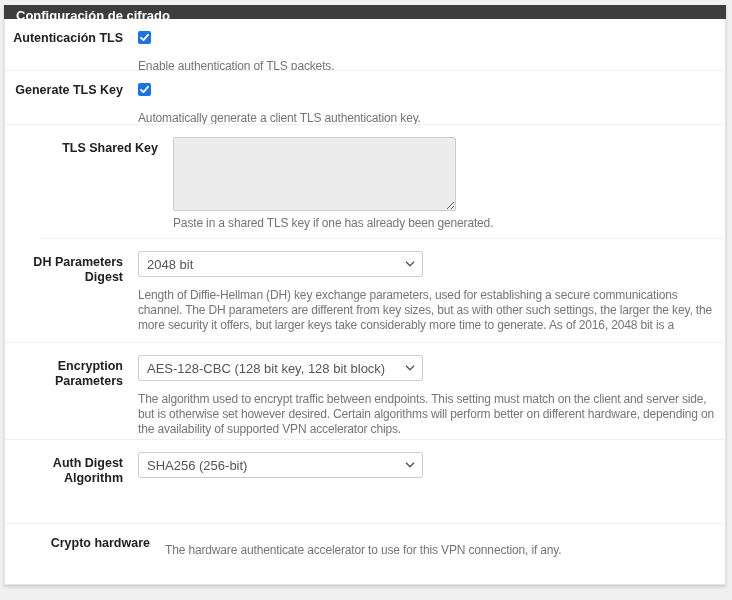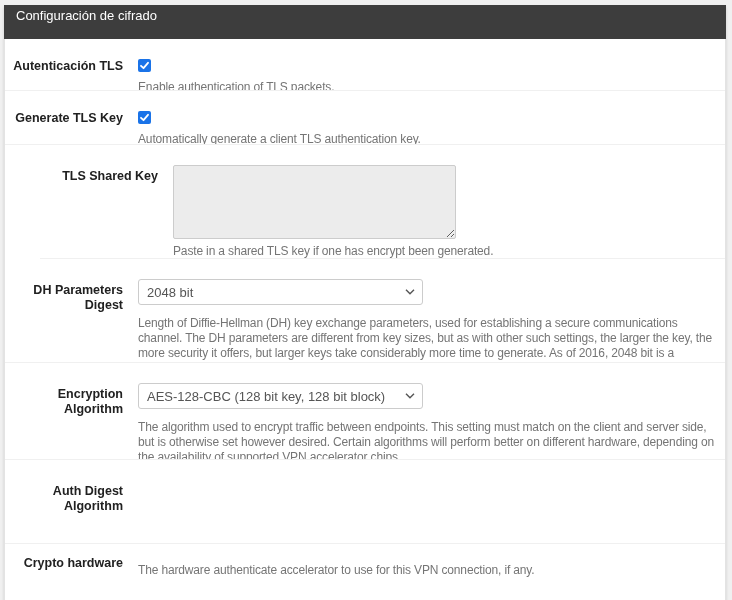--- a/index.html
+++ b/index.html
@@ -11,43 +11,43 @@
   .panel {
     position: absolute;
     left: 4px; top: 5px;
     width: 722px;
     background: #ffffff;
     border: 1px solid #e3e3e3;
     border-top: none;
     box-shadow: 0 2px 3px rgba(0,0,0,0.14);
   }
   .panel-header {
-    height: 34px;
+    height: 14px;
     line-height: 22px;
     background: #3d3d3d;
     color: #ffffff;
     font-size: 13px;
-    font-weight: normal;
+    font-weight: bold;
     padding-left: 12px;
     margin: 0 -1px;
   }
   .row {
     display: flex;
     border-bottom: 1px solid #f0f0f0;
-    padding-top: 20px;
+    padding-top: 12px;
     overflow: hidden;
   }
   .row:last-child { border-bottom: none; }
   .h52  { height: 52px; }
   .h54  { height: 54px; justify-content: space-between; }
   .h114 { height: 114px; margin-left: 35px; }
   .h104 { height: 104px; }
   .h97  { height: 97px; }
-  .h84  { height: 84px; flex-direction: column; }
-  .h60  { height: 60px; padding-top: 8px; }
+  .h84  { height: 84px; }
+  .h60  { height: 60px; padding-top: 8px; padding-left: 27px; }
   .label {
     width: 118px;
     flex: 0 0 118px;
     text-align: right;
     font-size: 12.5px;
     font-weight: bold;
     color: #212121;
     line-height: 15px;
   }
   .r-select .label, .r-textarea .label { padding-top: 4px; }
@@ -56,21 +56,21 @@
     margin-left: 15px;
     padding-right: 6px;
   }
   .help {
     font-size: 12px;
     letter-spacing: -0.15px;
     color: #757575;
     line-height: 15px;
     overflow: hidden;
   }
-  .gap3  { margin-top: 3px; }
+  .gap3  { margin-top: 10px; }
   .gap5  { margin-top: 5px; }
   .gap11 { margin-top: 11px; }
   .lines1 { max-height: 16px; }
   .lines2 { max-height: 31px; }
   .lines3 { max-height: 46px; }
   .checkbox {
     display: inline-block;
     width: 13px; height: 13px;
     background: #1a73e8;
     border-radius: 2px;
@@ -138,39 +138,39 @@
             <path d="M3 6.8 L5.5 9.2 L10 3.8" stroke="#fff" stroke-width="1.8" fill="none" stroke-linecap="round" stroke-linejoin="round"></path>
           </svg></span>
       <div class="help gap3 lines1">Automatically generate a client TLS authentication key.</div>
     </div>
   </div>
 
   <div class="row h114 r-textarea">
     <div class="label">TLS Shared Key</div>
     <div class="ctrl">
       <textarea class="tls-key" style=""></textarea>
-      <div class="help gap5 lines1">Paste in a shared TLS key if one has encrypt been generated.</div>
+      <div class="help gap5 lines1">Paste in a shared TLS key if one has already been generated.</div>
     </div>
   </div>
 
   <div class="row h104 r-select">
     <div class="label">DH Parameters Digest</div>
     <div class="ctrl">
       <div class="selwrap">
         <select><option>2048 bit</option></select>
         <svg class="chev" viewBox="0 0 10 6">
             <path d="M1 0.8 L5 4.8 L9 0.8" fill="none" stroke="#555" stroke-width="1.4"></path>
           </svg>
       </div>
       <div class="help gap11 lines3">Length of Diffie-Hellman (DH) key exchange parameters, used for establishing a secure communications channel. The DH parameters are different from key sizes, but as with other such settings, the larger the key, the more security it offers, but larger keys take considerably more time to generate. As of 2016, 2048 bit is a common and typical selection.</div>
     </div>
   </div>
 
   <div class="row h97 r-select">
-    <div class="label">Encryption Algorithm</div>
+    <div class="label">Encryption Parameters</div>
     <div class="ctrl">
       <div class="selwrap">
         <select><option>AES-128-CBC (128 bit key, 128 bit block)</option></select>
         <svg class="chev" viewBox="0 0 10 6">
             <path d="M1 0.8 L5 4.8 L9 0.8" fill="none" stroke="#555" stroke-width="1.4"></path>
           </svg>
       </div>
       <div class="help gap11 lines3">The algorithm used to encrypt traffic between endpoints. This setting must match on the client and server side, but is otherwise set however desired. Certain algorithms will perform better on different hardware, depending on the availability of supported VPN accelerator chips.</div>
     </div>
   </div>

